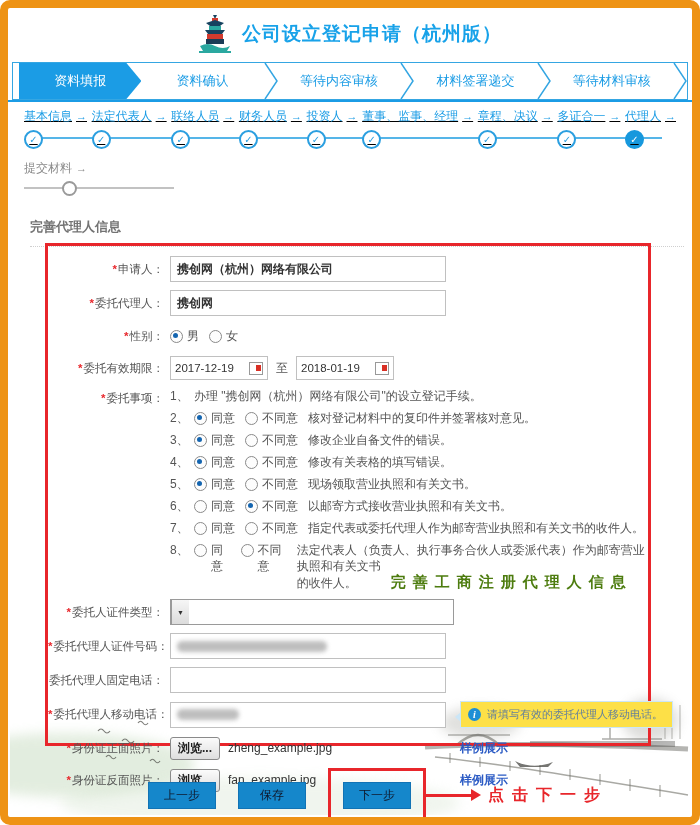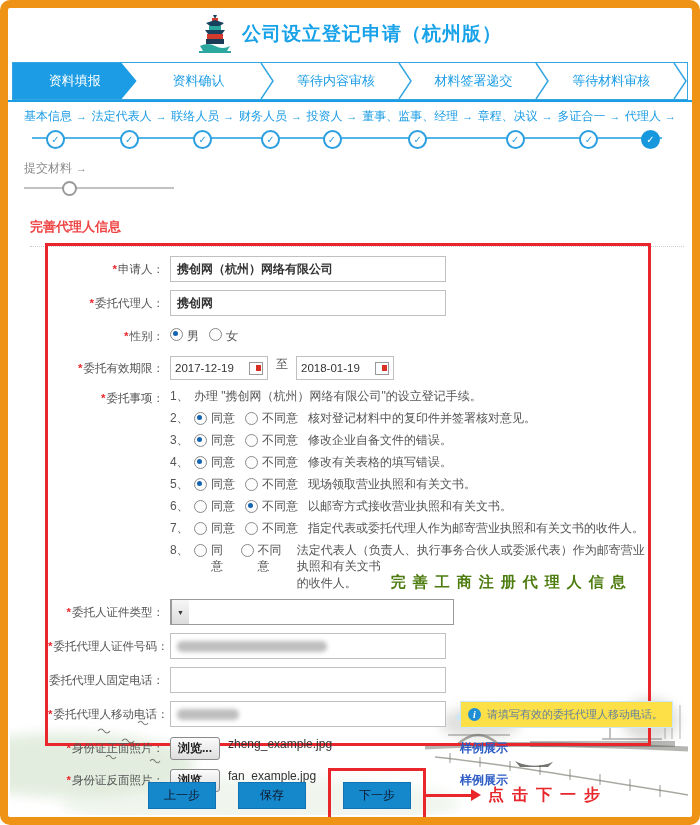--- a/index.html
+++ b/index.html
@@ -2,53 +2,53 @@
 <html><head>
 <meta charset="utf-8">
 <style>
   html,body{margin:0;padding:0;background:#fff;font-family:"Liberation Sans","DejaVu Sans",sans-serif;}
   .page{position:relative;width:700px;height:825px;box-sizing:border-box;border:8px solid #ee9315;border-radius:10px;background:#fff;overflow:hidden;}
   
   .header{position:absolute;top:0;left:0;right:0;height:52px;display:flex;align-items:center;justify-content:center;gap:10px;}
   .logo{width:34px;height:40px;flex:none;}
   .app-title{font-size:19px;font-weight:bold;color:#18a2e9;letter-spacing:1px;}
   
-  .chevbar{position:absolute;top:54px;left:4px;right:4px;height:36px;display:flex;border:1px solid #35a6e2;background:#fff;align-items:stretch;}
+  .chevbar{position:absolute;top:54px;left:4px;right:4px;height:36px;display:flex;border:1px solid #35a6e2;background:#fff;align-items:stretch;padding-left:6px;}
   .chev-seg{flex:1;display:flex;align-items:center;justify-content:center;font-size:13px;color:#1b9ce5;position:relative;}
   .chev-seg.active{background:#1b9ce5;color:#fff;clip-path:polygon(0 0,calc(100% - 15px) 0,100% 50%,calc(100% - 15px) 100%,0 100%);}
   .chev-div{flex:none;width:14px;height:36px;}
   .blueline{position:absolute;top:92px;left:0;right:0;height:2px;background:#1b9ce5;}
   
   .steps{position:absolute;top:100px;left:16px;width:652px;}
   .steps-row1{position:relative;display:flex;justify-content:space-between;}
   .steps-row1::before{content:"";position:absolute;left:8px;right:14px;top:29px;height:2px;background:#55b5e8;}
-  .step{display:flex;flex-direction:column;align-items:center;position:relative;}
+  .step{display:flex;flex-direction:column;align-items:flex-start;position:relative;text-decoration:underline;}
   .slabel{font-size:12px;color:#1b9ce5;white-space:nowrap;}
   .slabel::after{content:"→";color:#1b9ce5;font-size:11px;font-weight:bold;margin-left:4px;}
   .scircle{width:15px;height:15px;margin-top:5px;border:2px solid #2b9fe0;border-radius:50%;background:#fff;color:#2b9fe0;display:flex;align-items:center;justify-content:center;z-index:1;}
   .scircle::before{content:"✓";font-size:10px;font-weight:bold;}
   .step.current .scircle{background:#1798dd;border-color:#1798dd;color:#fff;}
   .steps-row2{margin-top:9px;}
   .slabel-gray{font-size:12px;color:#8a8a8a;}
   .slabel-gray::after{content:"→";color:#8a8a8a;font-size:11px;font-weight:bold;margin-left:4px;}
   .gray-track{position:relative;width:150px;height:15px;margin-top:4px;}
   .gray-track .tline{position:absolute;left:0;right:0;top:6px;height:2px;background:#c2c2c2;}
   .gray-track .tcircle{position:absolute;left:38px;top:0;width:11px;height:11px;border:2px solid #9a9a9a;border-radius:50%;background:#fff;}
   
-  .section-title{position:absolute;top:210px;left:22px;font-size:13px;font-weight:bold;color:#ef4444;}
+  .section-title{position:absolute;top:210px;left:22px;font-size:13px;font-weight:bold;color:#737373;}
   .dotline{position:absolute;top:238px;left:22px;right:8px;border-top:1px dotted #cfcfcf;}
   
   .redbox{position:absolute;top:235px;left:37px;width:606px;height:503px;border:3px solid #e8262b;box-sizing:border-box;z-index:2;}
   .form{padding-top:10px;font-size:12px;color:#555;}
   .frow{display:flex;align-items:center;margin-bottom:8px;min-height:24px;position:relative;}
   .frow.top{align-items:flex-start;}
   .flabel{flex:none;width:116px;text-align:right;font-size:11.5px;color:#555;white-space:nowrap;padding-top:0;}
   .frow.top .flabel{padding-top:3px;}
   .req::before{content:"*";color:#e8262b;margin-right:1px;font-weight:bold;}
-  .ctrl{margin-left:6px;display:flex;}
+  .ctrl{margin-left:6px;display:flex;align-items:center;}
   .tinput{width:262px;height:24px;border:1px solid #c0c0c0;background:#fff;display:flex;align-items:center;padding:0 6px;font-size:12px;font-weight:bold;color:#333;box-sizing:content-box;}
   .dinput{width:88px;height:22px;border:1px solid #c0c0c0;background:#fff;display:flex;align-items:center;justify-content:space-between;padding:0 4px;font-size:11.5px;font-weight:normal;color:#333;}
   .cal-icon{width:12px;height:11px;border:1px solid #999;background:#fff;position:relative;flex:none;}
   .cal-icon::after{content:"";position:absolute;right:1px;top:2px;width:5px;height:6px;background:#d93025;}
   .to-word{margin:0 8px;color:#555;}
   .radio{width:11px;height:11px;border:1px solid #8a8a8a;border-radius:50%;background:#fdfdfd;display:inline-block;position:relative;flex:none;}
   .radio.checked::after{content:"";position:absolute;left:2px;top:2px;width:5px;height:5px;border-radius:50%;background:#1465b0;}
   .rlabel{margin:0 10px 0 4px;color:#555;}
   
   .elist{margin-left:6px;flex:1;}

